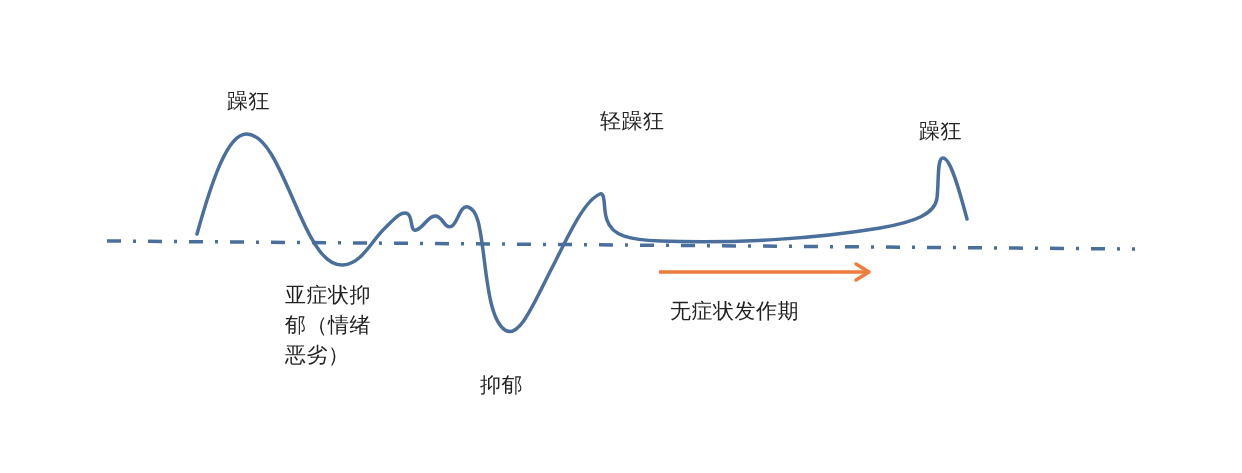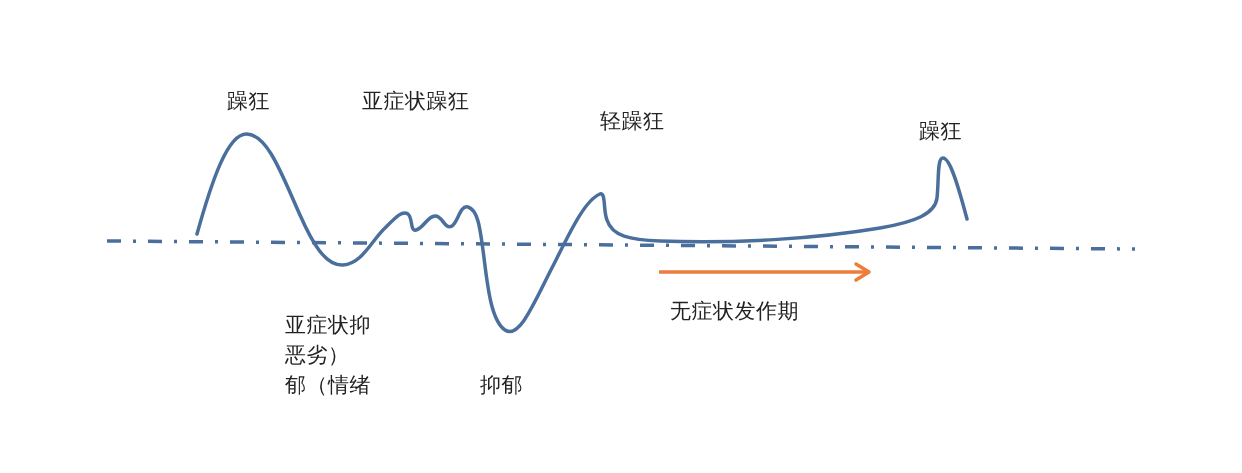--- a/index.html
+++ b/index.html
@@ -43,35 +43,34 @@
       <line x1="659" y1="272" x2="868" y2="272" stroke="#ec7d3a" stroke-width="3.5"></line>
       <polyline points="856,264 869,272 856,280" fill="none" stroke="#ec7d3a" stroke-width="3.5" stroke-linejoin="round" stroke-linecap="round"></polyline>
     </g>
   </svg>
 
   <div class="label" style="left:227px; top:88px;">
     <span class="line">躁狂</span>
   </div>
 
   <div class="label" style="left:362px; top:88px;">
-    <span class="line">亚症状躁狂</span>
   </div>
 
   <div class="label" style="left:560px; top:108px;margin-left:40px;">
     <span class="line">轻躁狂</span>
   </div>
 
   <div class="label" style="left:919px; top:118px;">
     <span class="line">躁狂</span>
   </div>
 
-  <div class="label" style="left:285px; top:310px; line-height:30px;">
+  <div class="label" style="left:285px; top:280px; line-height:30px;">
     <span class="line">亚症状抑</span>
+    <span class="line">郁（情绪</span>
     <span class="line">恶劣）</span>
-    <span class="line">郁（情绪</span>
   </div>
 
   <div class="label" style="left:480px; top:372px;">
     <span class="line">抑郁</span>
   </div>
 
   <div class="label" style="left:670px; top:298px;">
     <span class="line">无症状发作期</span>
   </div>
 </div>

